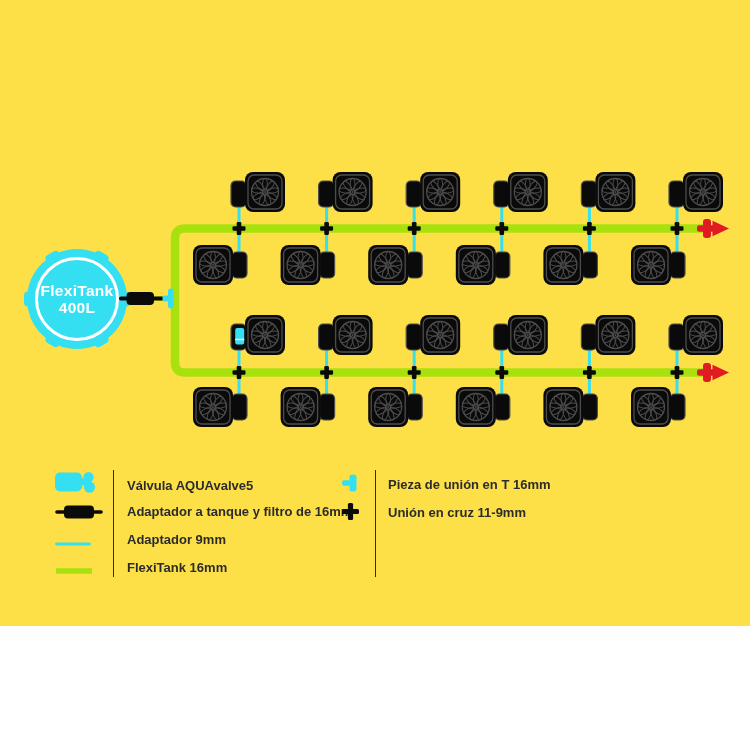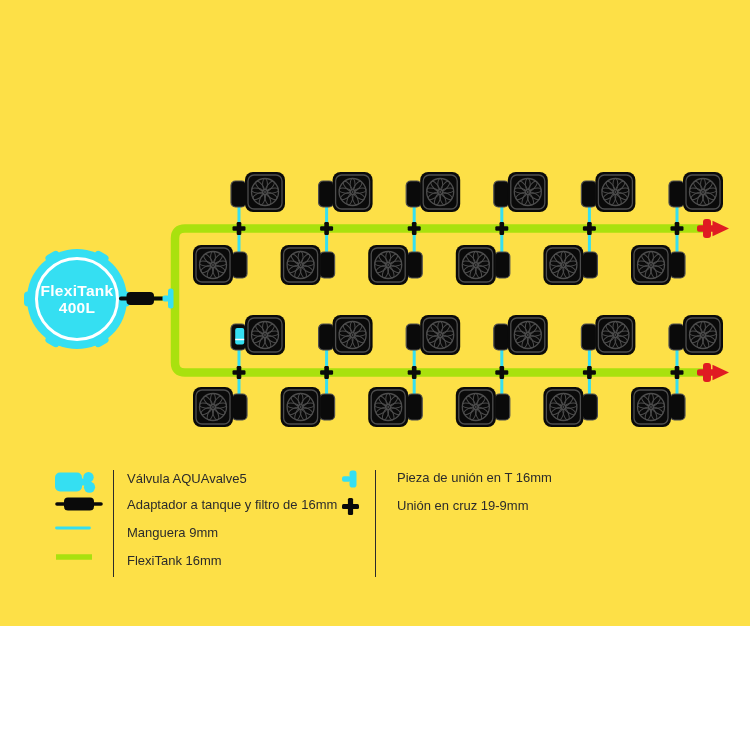--- a/index.html
+++ b/index.html
@@ -7,24 +7,24 @@
          font-family:"Liberation Sans",sans-serif;padding-left:44px;}
   .stage svg.diagram{position:absolute;left:0;top:0;}
   .hose9{stroke:var(--cyan);stroke-width:3;}
   .hose16{stroke:var(--green);fill:none;}
   .cyfill{fill:var(--cyan);}
   .redfill{fill:var(--red);}
   .inkfill{fill:var(--ink);}
   .whiteline{stroke:#ffffff;stroke-width:1.5;}
   .tanktxt{fill:#ffffff;font-weight:700;font-size:15.5px;text-anchor:middle;letter-spacing:.3px;}
   
-  .lrow{position:absolute;display:flex;align-items:flex-start;height:22px;
-        color:var(--text);font-size:13px;font-weight:400;}
+  .lrow{position:absolute;display:flex;align-items:flex-end;height:22px;
+        color:var(--text);font-size:13px;font-weight:700;}
   .lrow.left{left:55px;}
-  .lrow.right{left:342px;gap:9px;}
+  .lrow.right{left:342px;}
   .lic{width:48px;display:flex;align-items:center;}
   .ric{width:26px;display:flex;align-items:center;}
   .llab{margin-left:24px;white-space:nowrap;}
   .rlab{margin-left:20px;white-space:nowrap;}
   .vdiv{position:absolute;top:470px;height:107px;width:1.4px;background:var(--text);}
 </style>
 </head>
 <body>
 
 <div class="stage" style="--cyan: #35DFF2; --green: #A9E10E; --red: #E01B22; --ink: #0A0A0A; --potline: #4D4D4D; --text: #2B2B2B;">
@@ -283,21 +283,21 @@
     </span>
     <span class="llab">Adaptador a tanque y filtro de 16mm</span>
   </div>
 
   <div class="lrow left" style="top:524.5px">
     <span class="lic">
       <svg width="36" height="6" viewBox="0 0 36 6">
         <line x1="1.5" y1="3" x2="34.5" y2="3" style="stroke:var(--cyan)" stroke-width="2.8" stroke-linecap="round"></line>
       </svg>
     </span>
-    <span class="llab">Manguera 9mm</span>
+    <span class="llab">Adaptador 9mm</span>
   </div>
 
   <div class="lrow left" style="top:552.5px">
     <span class="lic">
       <svg width="38" height="8" viewBox="0 0 38 8">
         <line x1="1" y1="4" x2="37" y2="4" style="stroke:var(--green)" stroke-width="5.5"></line>
       </svg>
     </span>
     <span class="llab">FlexiTank 16mm</span>
   </div>
@@ -312,17 +312,17 @@
     <span class="rlab">Pieza de unión en T 16mm</span>
   </div>
 
   <div class="lrow right" style="top:498px">
     <span class="ric">
       <svg width="17" height="17" viewBox="0 0 17 17">
         <rect x="0" y="5.9" width="17" height="5.2" rx="1.5" style="fill:var(--ink)"></rect>
         <rect x="5.9" y="0" width="5.2" height="17" rx="1.5" style="fill:var(--ink)"></rect>
       </svg>
     </span>
-    <span class="rlab">Unión en cruz 19-9mm</span>
+    <span class="rlab">Unión en cruz 11-9mm</span>
   </div>
 
 
 </div>
 
 </body></html>

